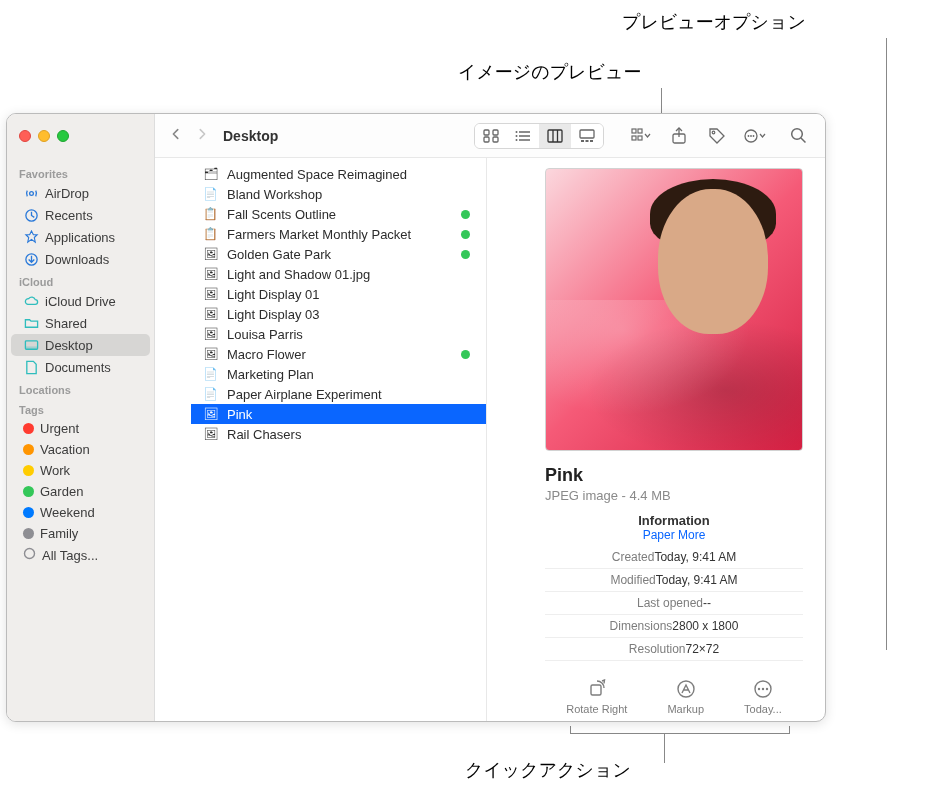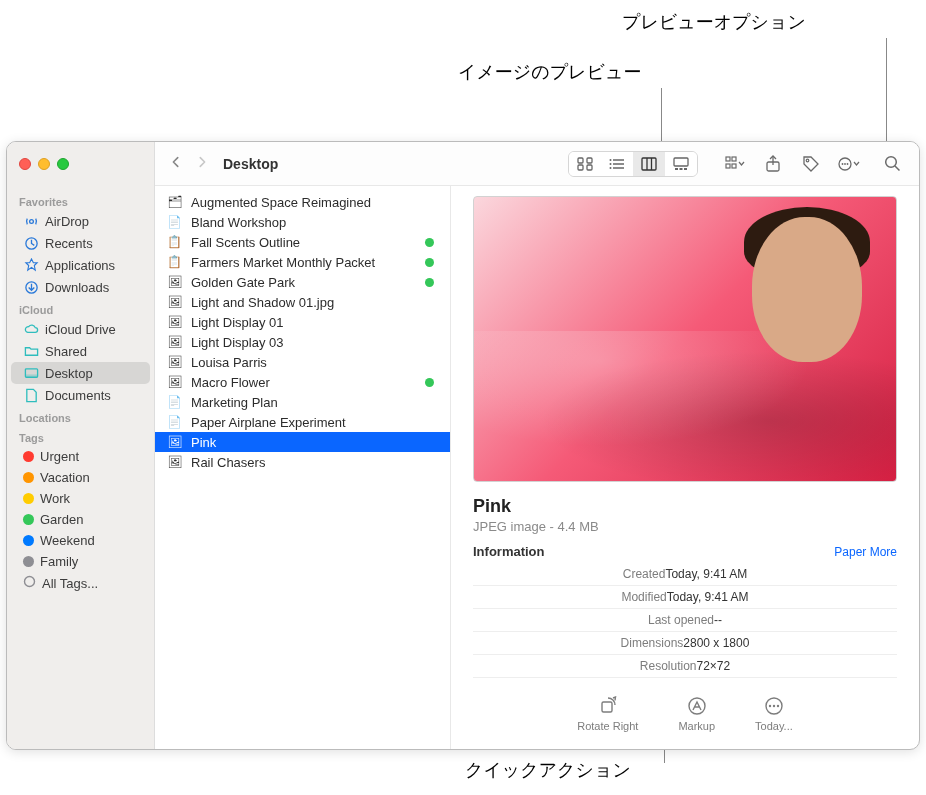--- a/index.html
+++ b/index.html
@@ -18,30 +18,29 @@
     color: #000;
   }
   .callout-line {
     position: absolute;
     background: #888;
   }
   .window {
     position: absolute;
     top: 113px;
     left: 6px;
-    width: 914px;
+    width: 820px;
     height: 609px;
     border: 1px solid #bbb;
     border-radius: 10px;
     overflow: hidden;
     display: flex;
     flex-direction: column;
     background: #fff;
     box-shadow: 0 2px 12px rgba(0,0,0,0.12);
-    margin-top: 28px;
   }
   .titlebar {
     height: 44px;
     display: flex;
     align-items: center;
   }
   .titlebar-left {
     width: 148px;
     height: 100%;
     background: #f0eeec;
@@ -76,21 +75,21 @@
   .tbseg button {
     width:32px; height:24px; border:none; background:#fff; color:#666;
     display:flex; align-items:center; justify-content:center;
   }
   .tbseg button.active { background:#e9e9e9; color:#333; }
   .tbicon {
     width:28px; height:28px; display:flex; align-items:center; justify-content:center;
     color:#6a6a6a; margin: 0 5px; border:none; background:transparent;
   }
   .body {
-    flex:1; display:flex; overflow:hidden;
+    flex:1; display:flex; overflow:hidden;gap:36px;
   }
   .sidebar {
     width: 148px;
     background: #f0eeec;
     border-right: 1px solid #ddd;
     padding-top: 4px;
     overflow:hidden;
   }
   .sb-section-header {
     font-size: 11px; color:#9b9b9b; font-weight:600;
@@ -138,21 +137,21 @@
   .hair {
     position:absolute; right:26px; top:10px; width:126px; height:70px;
     background:#2d1b10; border-radius:55% 55% 40% 40%;
   }
   .fold1 { position:absolute; left:0; bottom:0; width:100%; height:150px;
     background:radial-gradient(ellipse at 30% 20%, rgba(255,255,255,0.25), transparent 50%),
                radial-gradient(ellipse at 70% 60%, rgba(0,0,0,0.18), transparent 55%);
   }
   .preview-title { font-size:18px; font-weight:600; margin-top:14px; color:#222; }
   .preview-sub { font-size:13px; color:#8a8a8a; margin-top:2px; }
-  .info-header { display:flex; align-items:center; margin-top:10px; }
+  .info-header { display:flex; align-items:center; margin-top:10px;flex-direction:column; }
   .info-title { font-weight:600; font-size:13px; flex:1; color:#333; }
   .show-more { color:#0a66ff; font-size:12px; cursor:pointer; }
   .info-table { margin-top:4px; font-size:12px; color:#7d7d7d; }
   .info-row { display:flex; justify-content:center; border-bottom:1px solid #eee; padding:4px 0; }
   .info-row :last-child { color:#333; }
   .qa-row { display:flex; justify-content:center; gap:40px; margin-top:18px; }
   .qa-item { display:flex; flex-direction:column; align-items:center; gap:4px; font-size:11px; color:#7d7d7d; }
   .qa-ico { width:20px; height:20px; color:#7d7d7d; }
 </style>
 </head>

